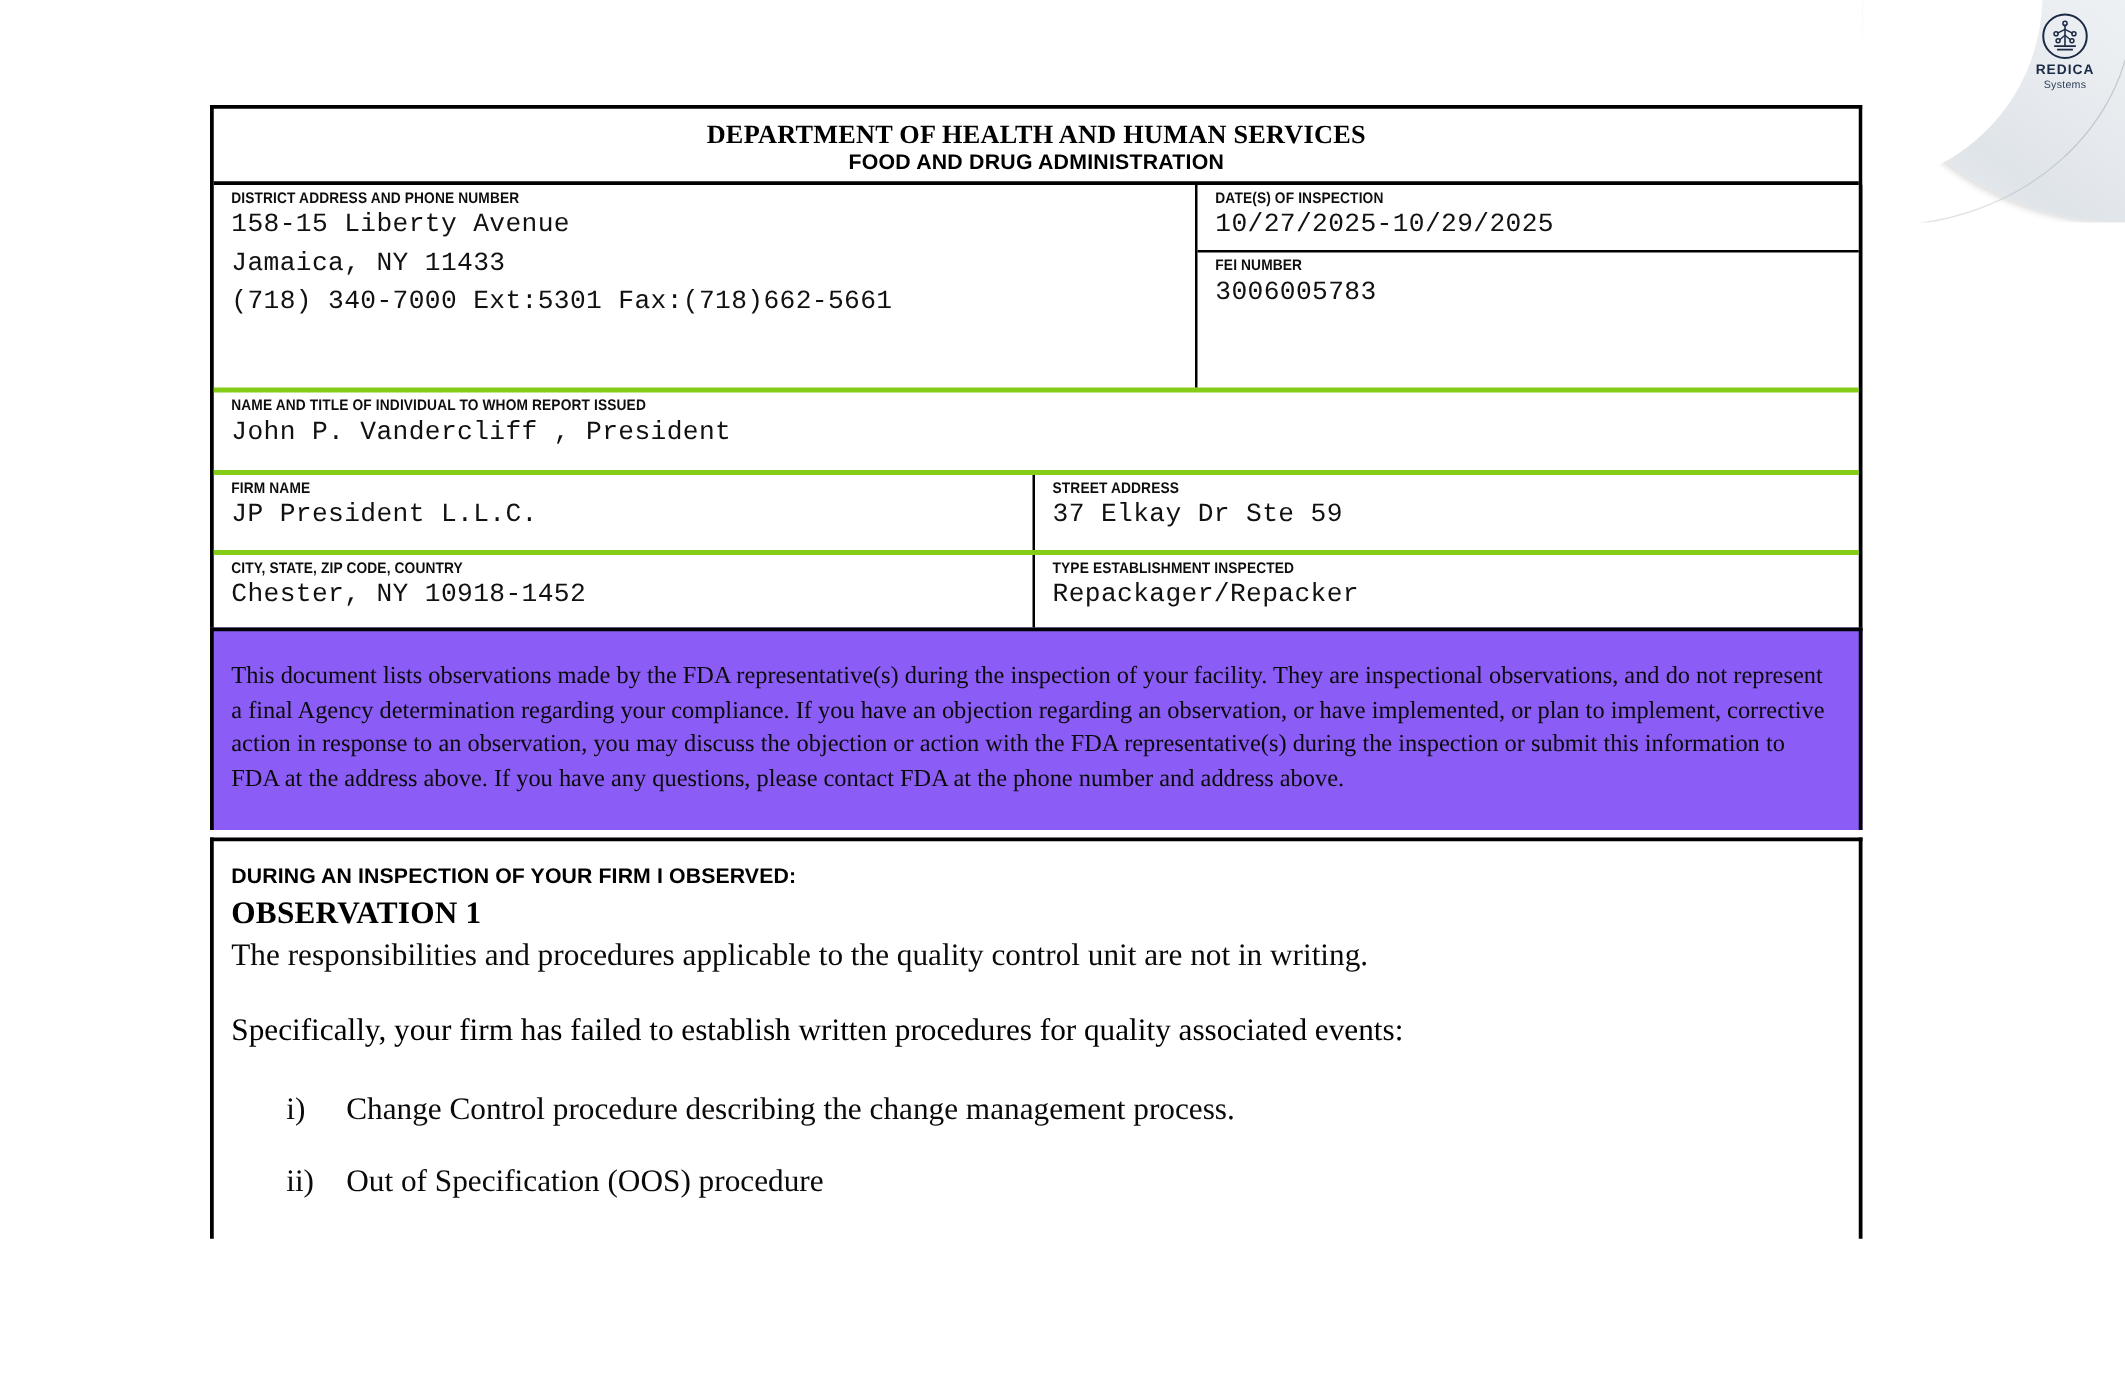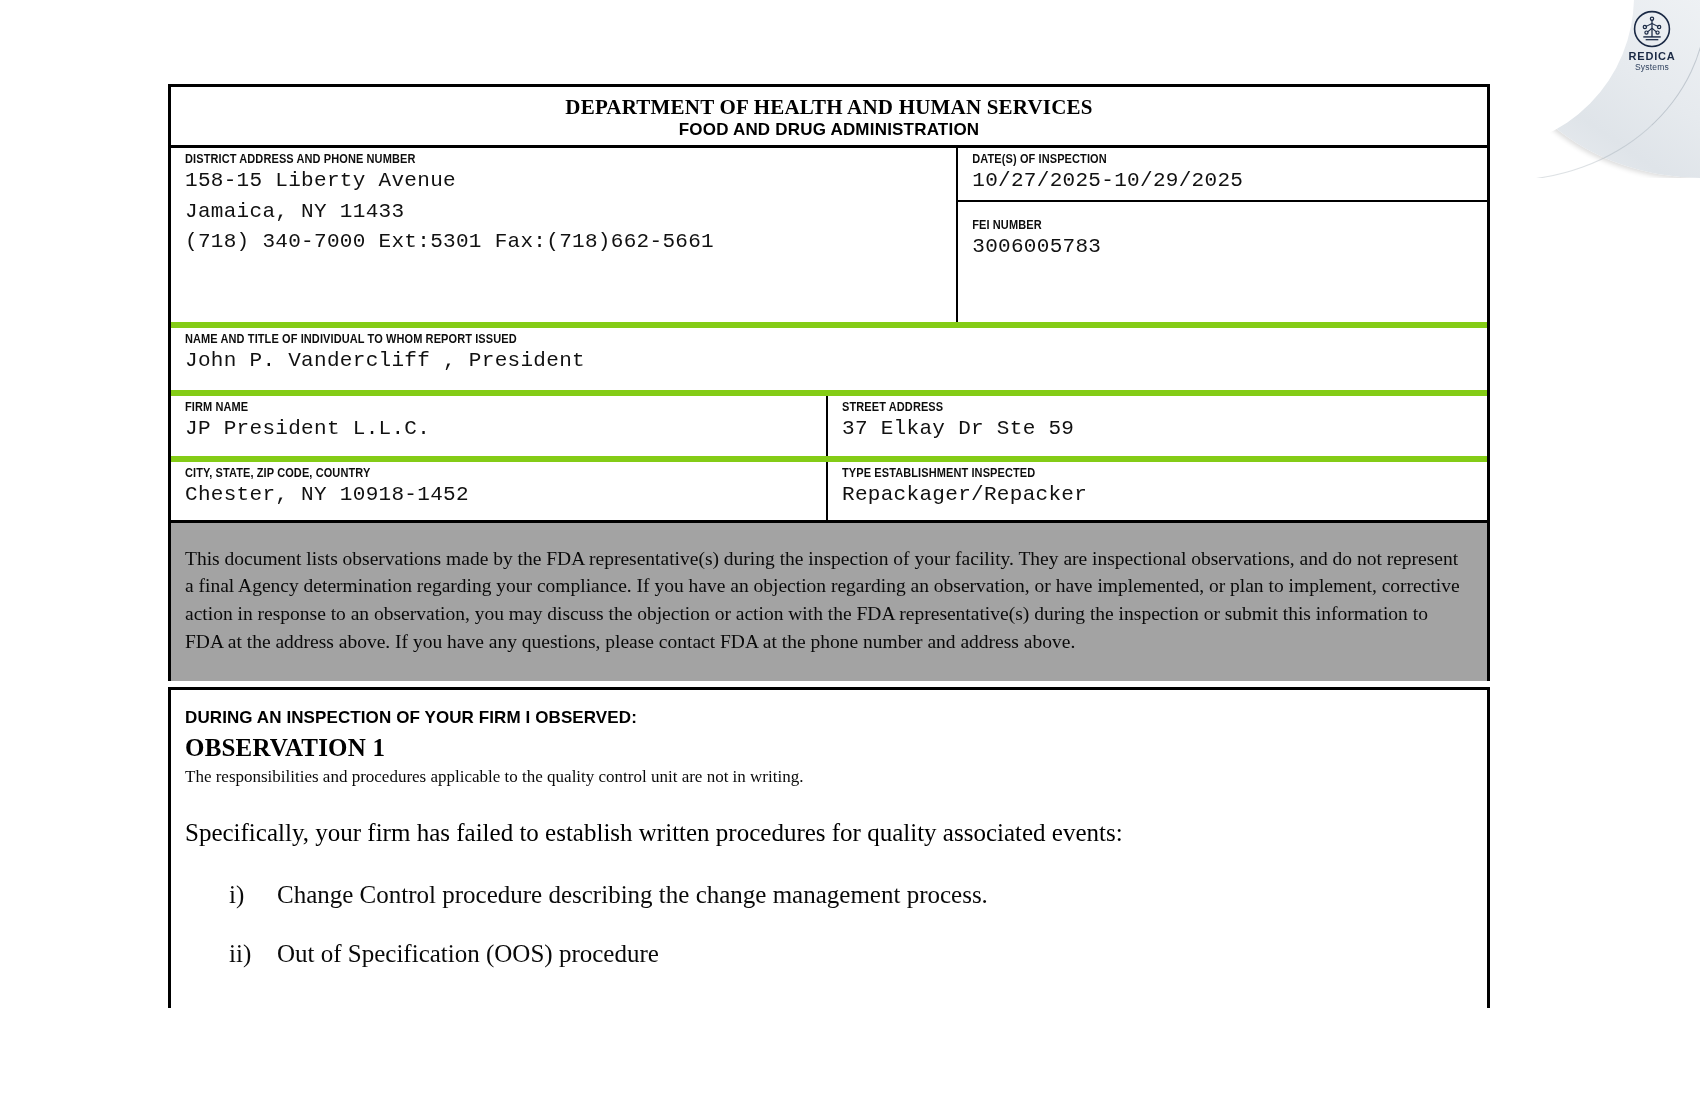--- a/index.html
+++ b/index.html
@@ -121,21 +121,21 @@
     font-weight: bold;
     font-size: 17px;
     letter-spacing: 0.2px;
     line-height: 1.15;
     color: #000;
   }
 
   
   .row {
     display: flex;
-    border-bottom: 6px solid #84cc16;
+    border-bottom: 4px solid #84cc16;
   }
   .row:last-child { border-bottom: none; }
 
   .cell {
     position: relative;
     padding: 4px 0 6px 14px;
     box-sizing: border-box;
     min-height: 54px;
   }
   .cell.with-divider { border-left: 2px solid #000; }
@@ -160,37 +160,37 @@
     letter-spacing: 0.3px;
     white-space: pre;
   }
   .field-value.small-gap { margin-top: 2px; }
 
   
   .addr-cell { width: 790px; min-height: 162px; }
   .right-col { width: 532px; display: flex; flex-direction: column; border-left: 2px solid #000; }
   .right-col .sub-cell { padding: 4px 0 4px 14px; }
   .sub-cell.dates { border-bottom: 2px solid #000; min-height: 52px; }
-  .sub-cell.fei { min-height: 108px; margin-top: 12px; }
+  .sub-cell.fei { min-height: 108px; }
 
   .name-row .cell { width: 100%; min-height: 62px; }
 
   .firm-row .cell.left { width: 658px; min-height: 60px; }
   .firm-row .cell.right { width: 664px; min-height: 60px; }
 
   .city-row .cell.left { width: 658px; min-height: 58px; }
   .city-row .cell.right { width: 664px; min-height: 58px; }
 
   
   .disclaimer-box {
     border-top: 3px solid #000;
     border-left: 3px solid #000;
     border-right: 3px solid #000;
     padding: 22px 24px 26px 14px;
-    background: #a3a3a3;
+    background: #8b5cf6;
   }
   .disclaimer-text {
     font-family: "Liberation Serif", serif;
     font-size: 19.5px;
     line-height: 1.42;
     color: #0a0a0a;
     text-align: left;
   }
 
   
@@ -213,21 +213,21 @@
   .obs-number {
     font-family: "Liberation Serif", serif;
     font-size: 25px;
     font-weight: bold;
     color: #000;
     letter-spacing: 0.2px;
     margin-bottom: 4px;
   }
   .obs-statement {
     font-family: "Liberation Serif", serif;
-    font-size: 17px;
+    font-size: 25px;
     color: #0a0a0a;
     line-height: 1.3;
     margin-bottom: 28px;
   }
   .obs-specifically {
     font-family: "Liberation Serif", serif;
     font-size: 25px;
     color: #000000;
     line-height: 1.3;
     margin-bottom: 30px;

